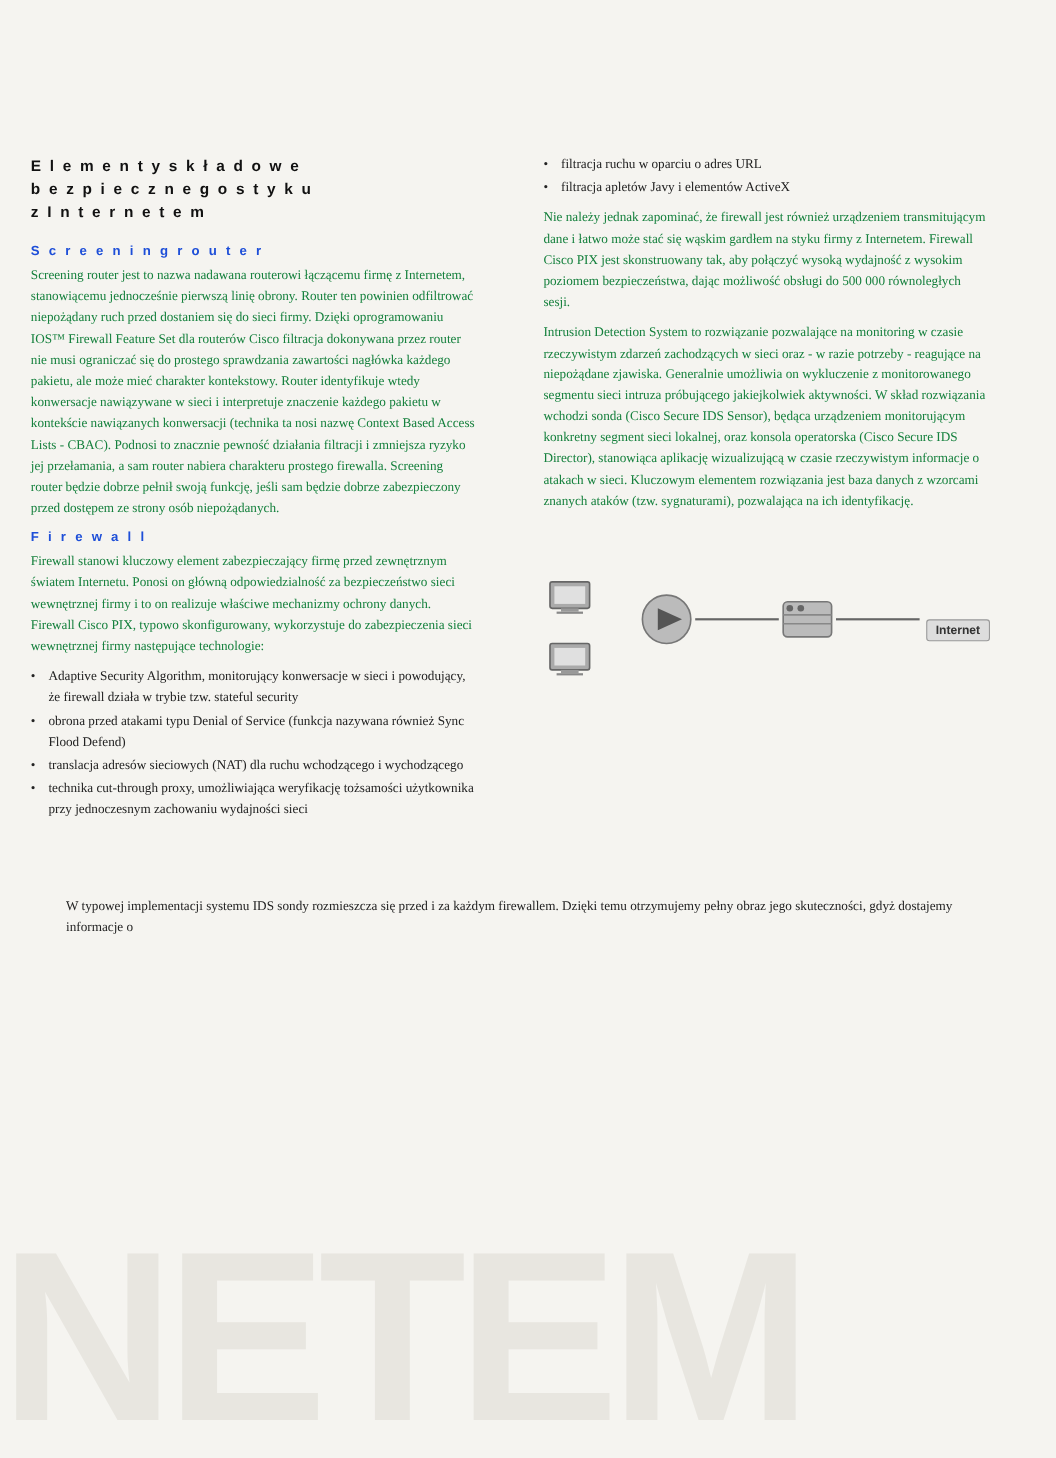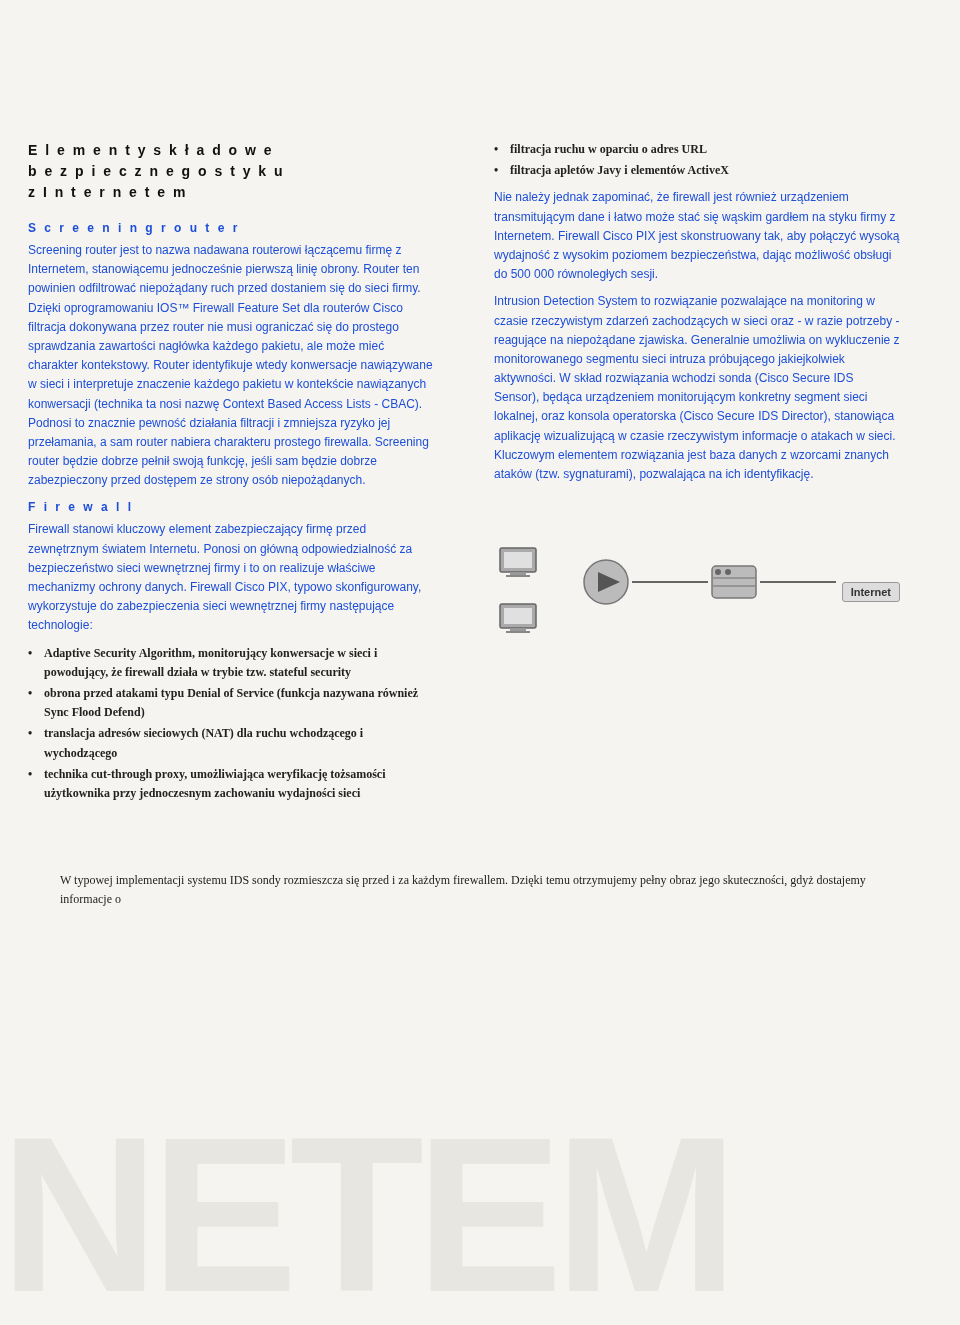--- a/index.html
+++ b/index.html
@@ -87,29 +87,28 @@
       letter-spacing: 2.5px;
       margin-bottom: 6px;
       margin-top: 10px;
       color: #1d4ed8;
     }
 
     p.body-text {
       font-size: 12px;
       line-height: 1.6;
       margin-bottom: 8px;
-      color: #1d4ed8;
-      font-family: Liberation Sans, sans-serif;
+      color: #15803d;
+      font-family: Liberation Serif, serif;
     }
 
     ul.bullet-list {
       list-style: none;
       padding: 0;
       margin-bottom: 8px;
-      font-weight: bold;
     }
 
     ul.bullet-list li {
       font-size: 12px;
       line-height: 1.6;
       color: #222;
       font-family: Georgia, serif;
       padding-left: 16px;
       position: relative;
       margin-bottom: 2px;

